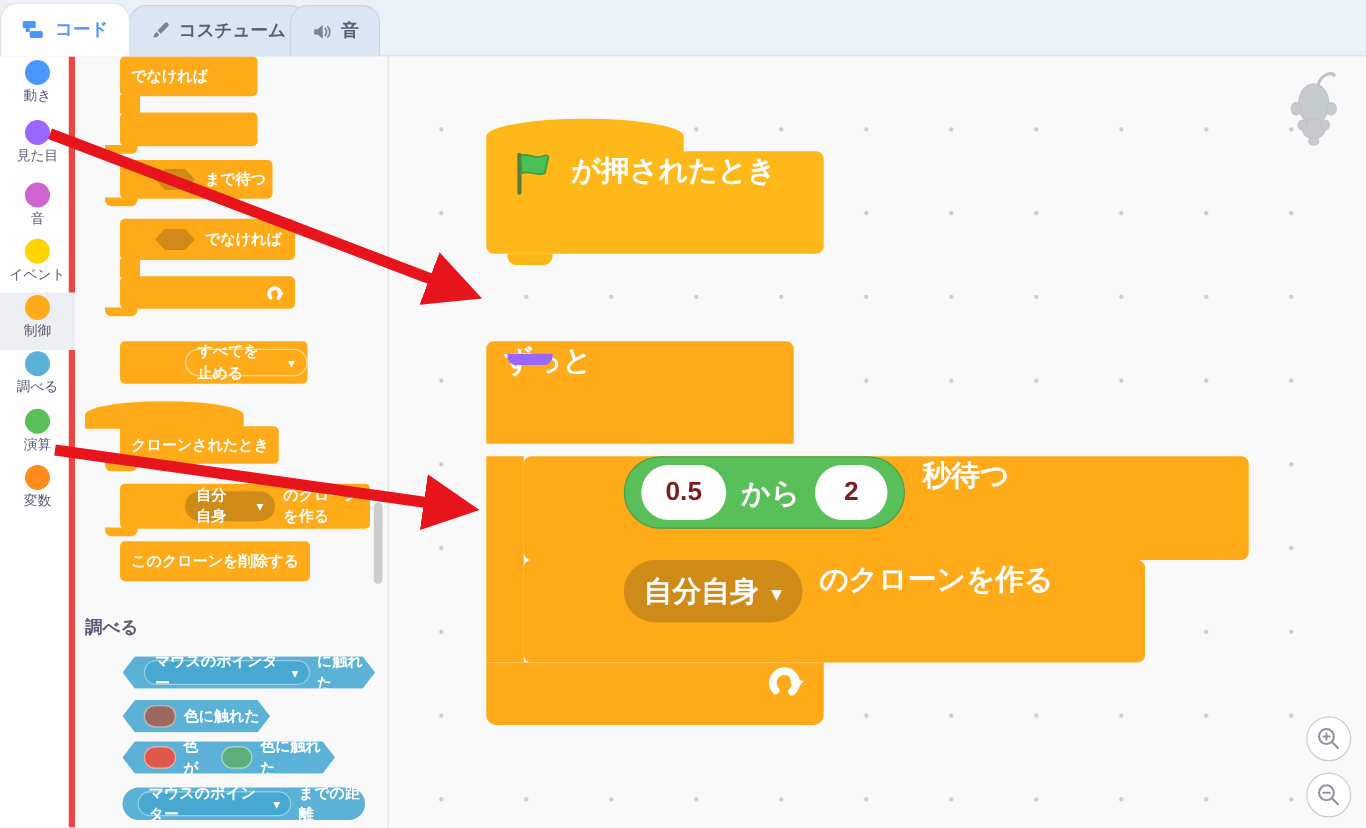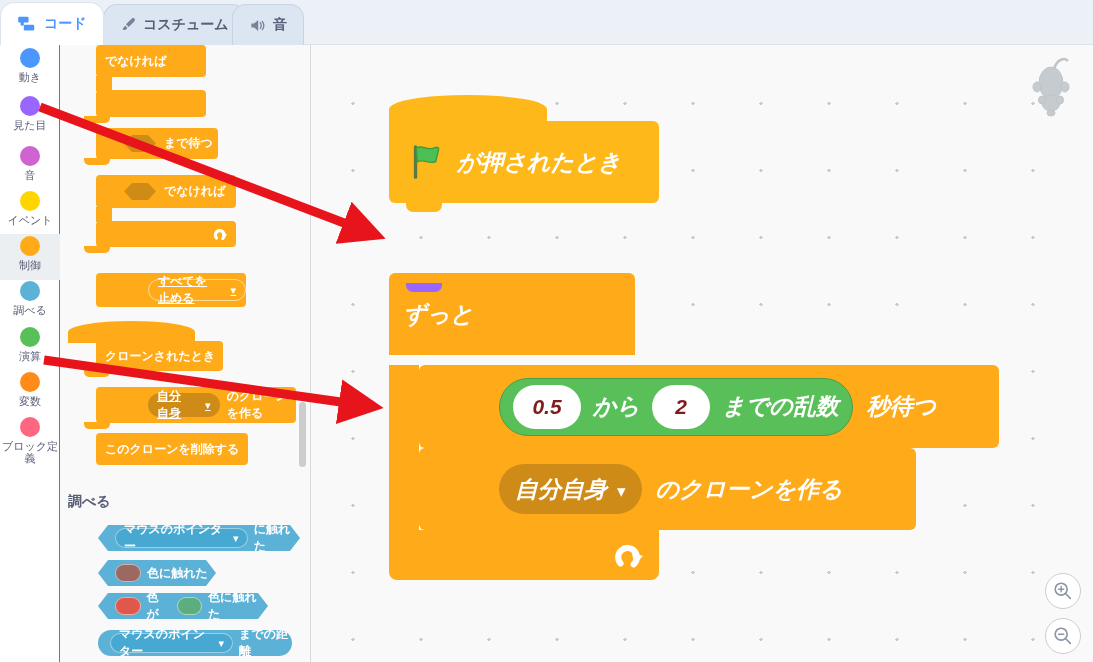--- a/index.html
+++ b/index.html
@@ -9,55 +9,55 @@
 
   
   .topbar { position:absolute; left:0; top:0; width:100%; height:45px; background:#ECF1F8; border-bottom:1px solid #DDE3EA; z-index:5; }
   .tab { position:absolute; top:4px; height:41px; display:flex; align-items:center; gap:7px; padding:0 16px;
          border-radius:14px 14px 0 0; font-size:14px; font-weight:bold; color:#575E75;
          background:#DCE6F3; border:1px solid #C8D3E3; border-bottom:none; cursor:pointer; }
   .tab.active { background:#FFFFFF; color:#4C97FF; border-color:#DDE3EA; top:2px; height:43px; z-index:6; }
   .tab svg { display:block; }
 
   
-  .sidebar { position:absolute; left:0; top:45px; width:60px; bottom:0; background:#FFFFFF; border-right:1px solid #ef4444; z-index:4; }
+  .sidebar { position:absolute; left:0; top:45px; width:60px; bottom:0; background:#FFFFFF; border-right:5px solid #ef4444; z-index:4; }
   .cat-highlight { position:absolute; left:0; width:60px; top:189px; height:46px; background:#ECEFF1; }
   .cat { position:absolute; left:0; width:60px; height:44px; display:flex; flex-direction:column; align-items:center; justify-content:flex-start; cursor:pointer; }
   .cat-circle { width:20px; height:20px; border-radius:50%; display:block; }
   .cat-label { font-size:11px; color:#575E75; margin-top:3px; text-align:center; line-height:12px; width:58px; }
 
   
   .palette { position:absolute; left:60px; top:45px; width:250px; bottom:0; background:#F9F9F9; z-index:3; }
   .pblock { position:absolute; color:#fff; font-size:12px; font-weight:bold;margin-left:28px; }
   .orange { background:#FFAB19; }
   .bar { border-radius:4px; display:flex; align-items:center; }
   .tabunder { position:absolute; width:26px; height:7px; background:#FFAB19; border-radius:0 0 5px 5px; }
   .hexslot { width:32px; height:17px; background:#CF8B17; clip-path:polygon(8px 0,calc(100% - 8px) 0,100% 50%,calc(100% - 8px) 100%,8px 100%,0 50%); }
-  .dd { display:inline-flex; align-items:center; gap:22px; border-radius:12px; padding:0 9px; height:22px;text-decoration:underline; }
+  .dd { display:inline-flex; align-items:center; gap:22px; border-radius:12px; padding:0 9px; height:22px; }
   .dd-dark { background:#CF8B17; }
   .dd-line { background:transparent; border:1px solid rgba(255,255,255,.55); }
   .caret::after { content:"▾"; font-size:11px; line-height:1; }
   .hat-dome { position:absolute; background:#FFAB19; border-radius:100% 100% 0 0 / 100% 100% 0 0; }
   .looparrow { margin-left:auto; margin-right:8px; display:block; }
   .sec-header { position:absolute; font-size:14px; font-weight:bold; color:#575E75; }
   .hexblock { background:#5CB1D6; clip-path:polygon(10px 0,calc(100% - 10px) 0,100% 50%,calc(100% - 10px) 100%,10px 100%,0 50%);
               display:flex; align-items:center; gap:6px; padding-left:17px; height:26px; }
   .sdd { display:inline-flex; align-items:center; gap:5px; background:#47A8D1; border:1px solid rgba(255,255,255,.45); border-radius:10px; height:20px; padding:0 8px; }
   .swatch { width:26px; height:18px; border-radius:9px; border:1px solid rgba(255,255,255,.5); display:inline-block; }
   .reporter { background:#5CB1D6; border-radius:13px; display:flex; align-items:center; gap:6px; padding-left:12px; height:26px; }
   .pal-scrollbar { position:absolute; left:239px; top:357px; width:7px; height:65px; background:#CECDCE; border-radius:4px; }
 
   
   .canvas { position:absolute; left:310px; top:45px; right:0; bottom:0; background:#F9F9F9;
             background-image:radial-gradient(#C9CBCE 1.5px, transparent 1.8px); background-size:68px 67px; background-position:8px 25px;
             border-left:1px solid #D9D9D9; z-index:2; }
   .sblock { position:absolute; color:#fff; font-size:23px; font-weight:bold; }
   .events { background:#FFB81A; }
   .looks  { background:#9966FF; }
-  .sb-bar { border-radius:6px; display:flex; align-items:center;font-style:italic; }
+  .sb-bar { border-radius:6px; display:flex; align-items:flex-start; }
   .stabunder { position:absolute; width:36px; height:9px; border-radius:0 0 7px 7px; z-index:3; }
   .numoval { background:#fff; color:#7f1d1d; font-size:21px; font-weight:bold; border-radius:22px; height:44px;
              display:flex; align-items:center; justify-content:center; }
   .sdd-big { display:inline-flex; align-items:center; gap:10px; background:#CF8B17; border-radius:25px; height:50px; padding:0 16px; }
   .sdd-big .caret::after { font-size:17px; }
   .greenop { background:#59C059; border:1px solid #4A9E4A; border-radius:29px; height:58px; display:flex; align-items:center; gap:12px; padding:0 13px; }
 
   
   .arrows { position:absolute; left:0; top:0; z-index:50; pointer-events:none; }
   .watermark { position:absolute; right:18px; top:10px; opacity:.55; z-index:1; }
@@ -119,24 +119,20 @@
       <span class="cat-circle" style="background: rgb(92, 177, 214);"></span>
       <span class="cat-label">調べる</span>
       </div>
     <div class="cat" style="top:282px">
       <span class="cat-circle" style="background: rgb(89, 192, 89);"></span>
       <span class="cat-label">演算</span>
       </div>
     <div class="cat" style="top:327px">
       <span class="cat-circle" style="background: rgb(255, 140, 26);"></span>
       <span class="cat-label">変数</span>
-      </div>
-    <div class="cat" style="top:372px;height:56px">
-      <span class="cat-circle" style="background: rgb(255, 102, 128);"></span>
-      <span class="cat-label">ブロック定義</span>
       </div>
   </div>
 
   <div class="palette">
 
     <div>
       <div class="pblock orange bar" style="left:8px;top:0;width:110px;height:32px;padding-left:9px;">
           <span>でなければ</span>
         </div>
       <div class="pblock orange" style="left:8px;top:31px;width:16px;height:15px;"></div>
@@ -257,21 +253,20 @@
 
     <div class="sblock sb-bar" style="left:108px;top:320px;width:580px;height:83px;gap:14px;padding-left:80px;background:#FFAB19;">
       <span class="greenop">
         <span class="numoval" style="min-width:68px;">
             <span>0.5</span>
           </span>
         <span>から</span>
         <span class="numoval" style="min-width:58px;">
             <span>2</span>
           </span>
-        <span>までの乱数</span>
       </span>
       <span>秒待つ</span>
     </div>
 
     <div class="sblock sb-bar" style="left:108px;top:403px;width:497px;height:82px;gap:14px;padding-left:80px;background:#FFAB19;">
       <span class="sdd-big">
         <span>自分自身</span>
         <span class="caret"></span>
       </span>
       <span>のクローンを作る</span>

